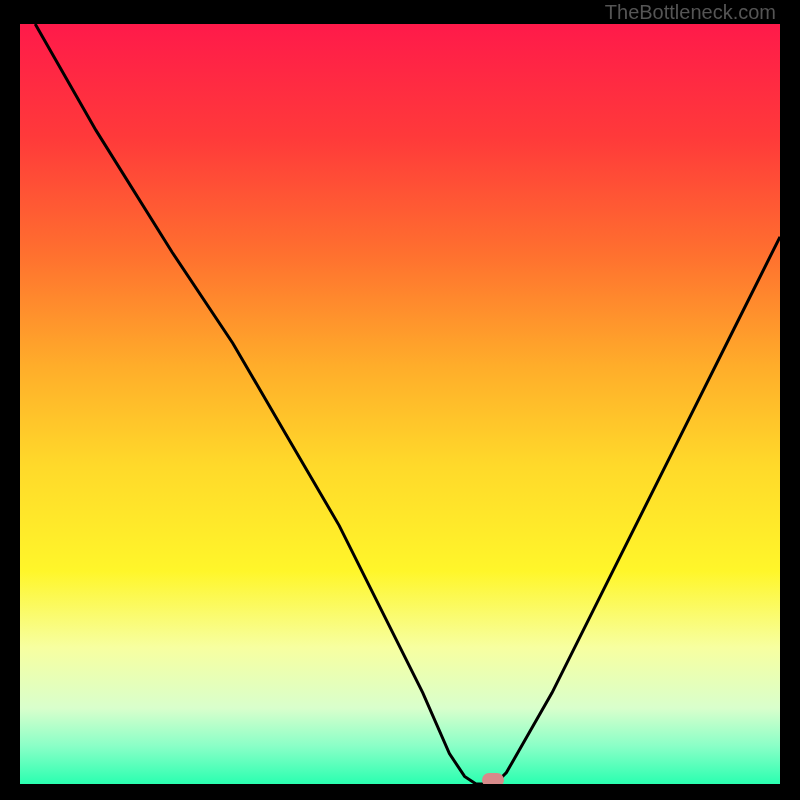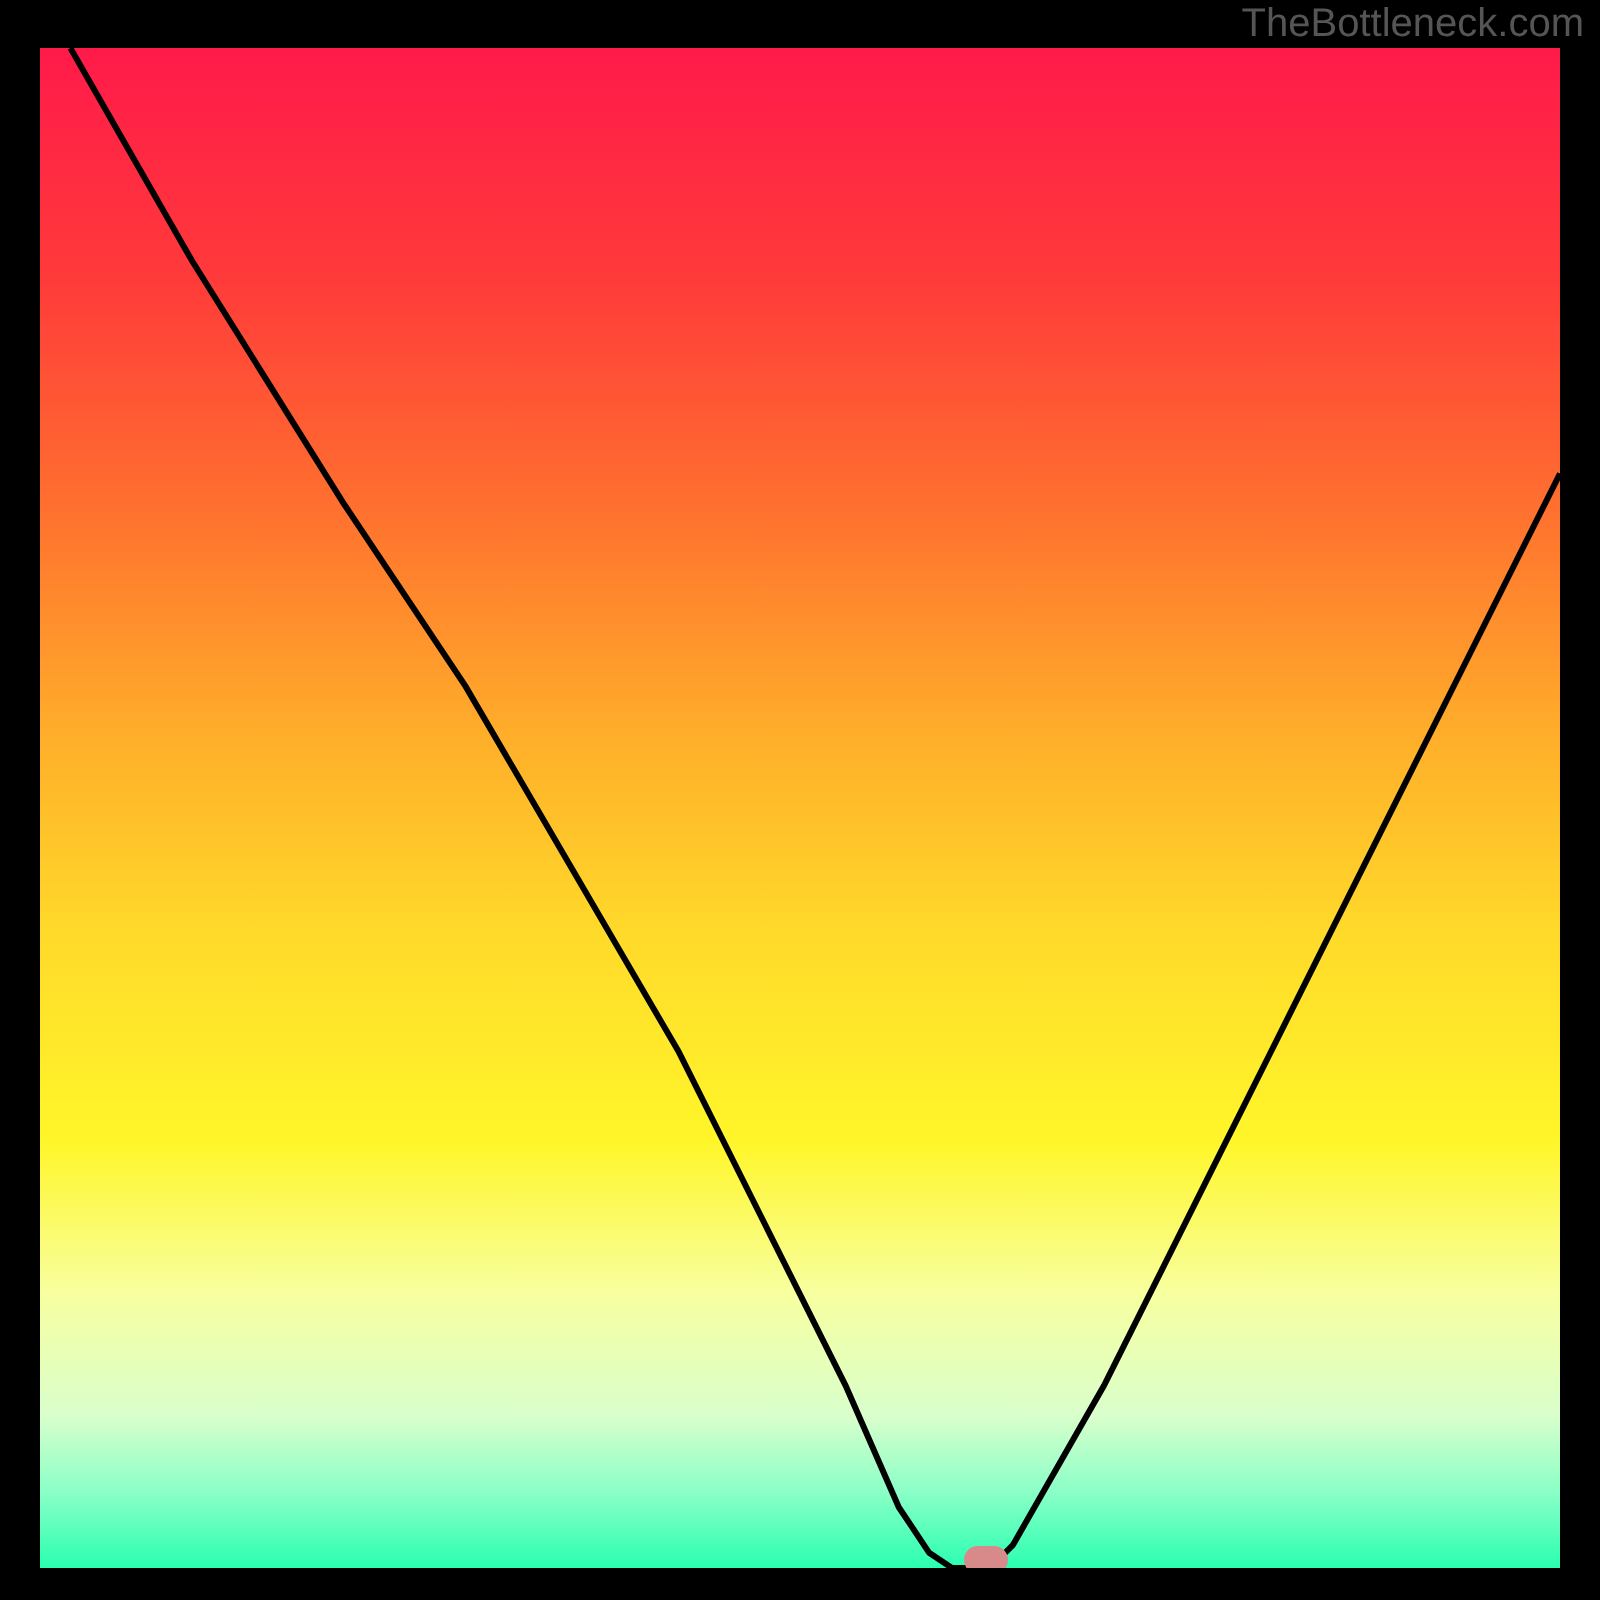--- a/index.html
+++ b/index.html
@@ -7,21 +7,21 @@
     padding: 0;
     width: 800px;
     height: 800px;
     background: #000;
     position: relative;
     font-family: Arial, sans-serif;
   }
   .watermark {
     position: absolute;
     top: 1px;
-    right: 8px;
+    right: 24px;
     color: #555;
     font-size: 20px;
     font-weight: 500;
     z-index: 10;
   }
   .plot-area {
     position: absolute;
     left: 20px;
     top: 24px;
     width: 760px;

